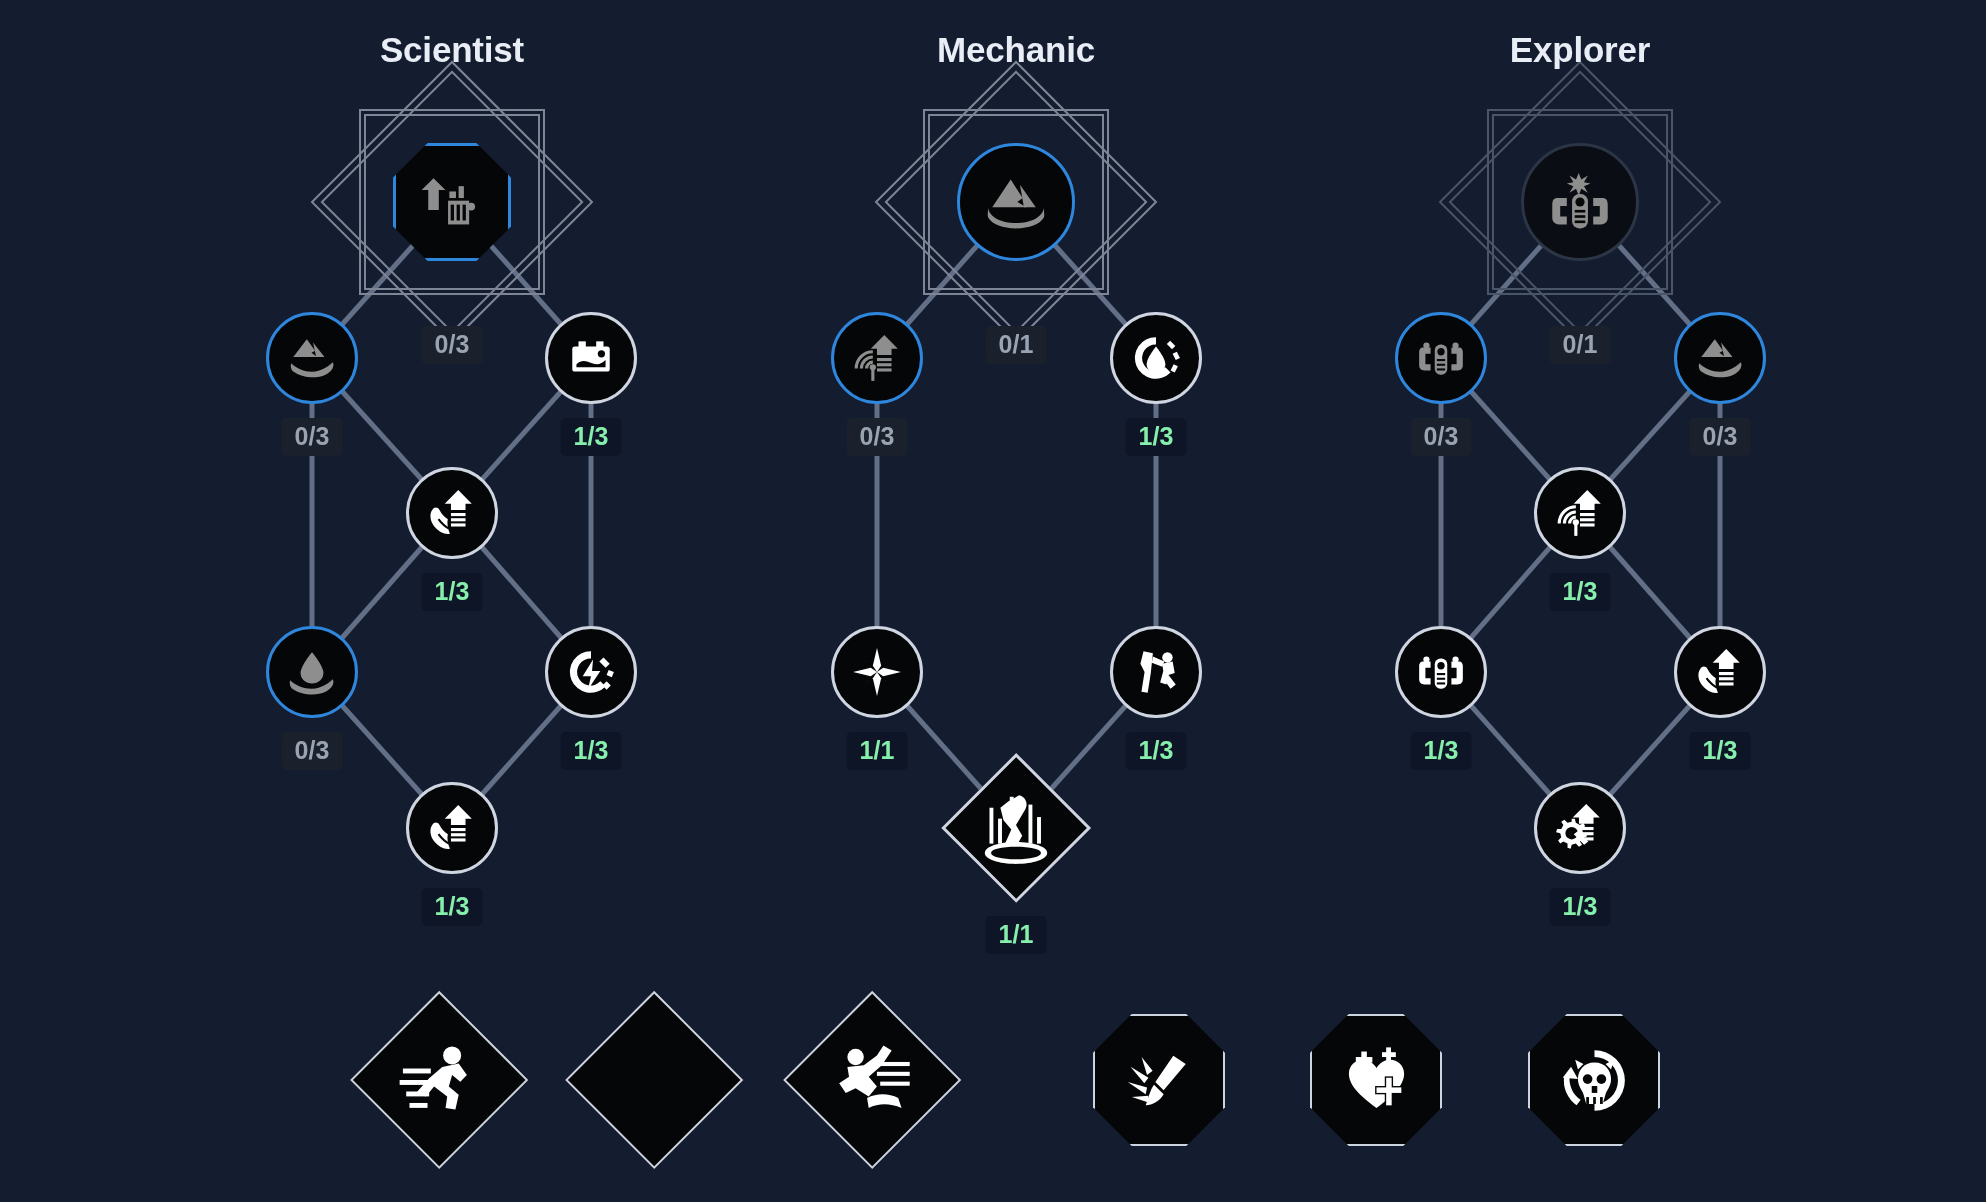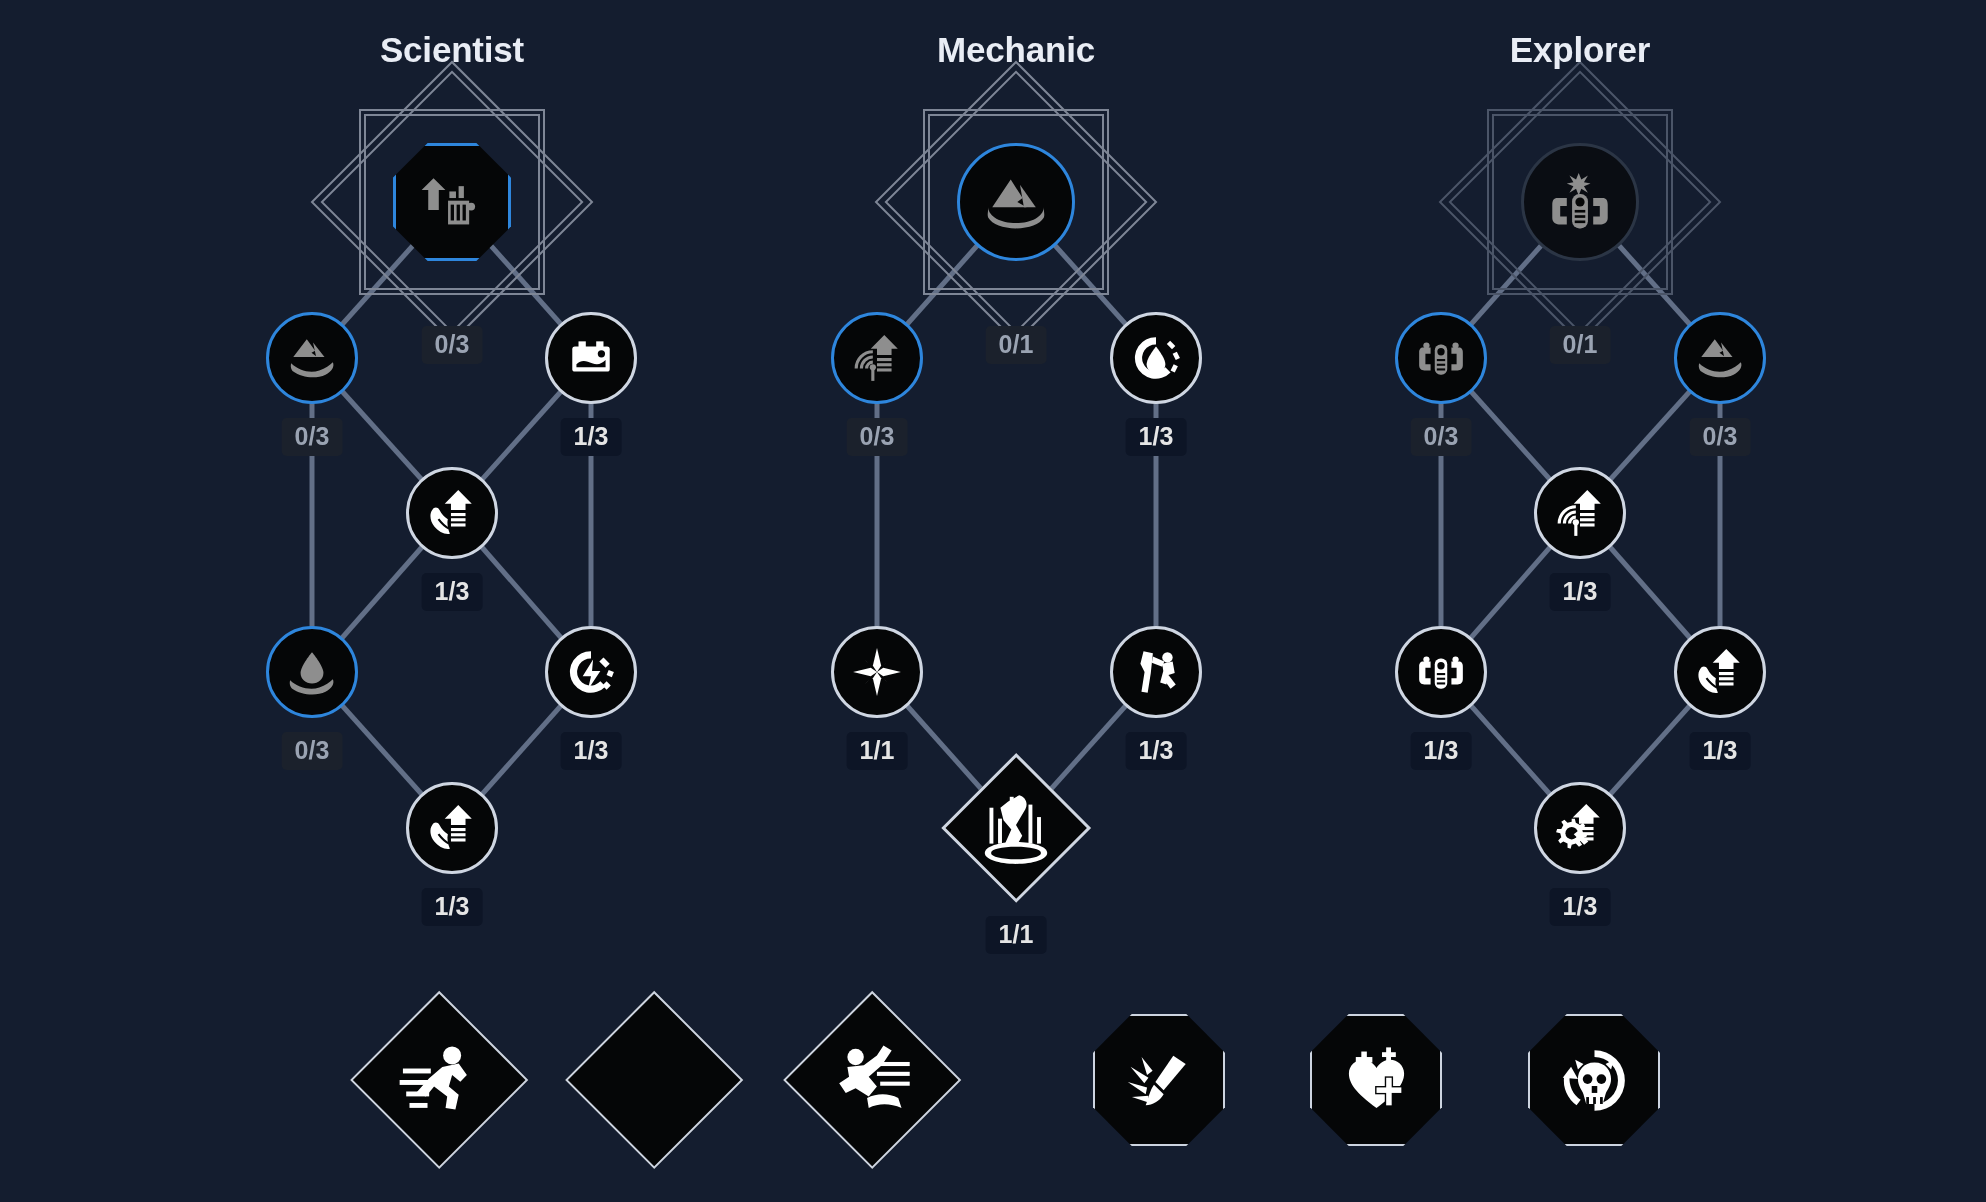--- a/index.html
+++ b/index.html
@@ -77,21 +77,21 @@
     transform:translate(-50%,0);
     padding:6px 13px 7px;
     border-radius:5px;
     font-size:25px;
     font-weight:bold;
     line-height:1;
     white-space:nowrap;
     z-index:6;
   }
   .badge.zero{background:#1b212c;color:#9aa3b2;}
-  .badge.part{background:#0d1526;color:#e5e5e5;}
+  .badge.part{background:#0d1526;color:#86efac;}
 
   
   .ability{
     position:absolute;
     transform:translate(-50%,-50%);
     display:flex;align-items:center;justify-content:center;
     cursor:pointer;
   }
   .ability .shape{position:absolute;inset:0;}
   .ability.dm .shape{

